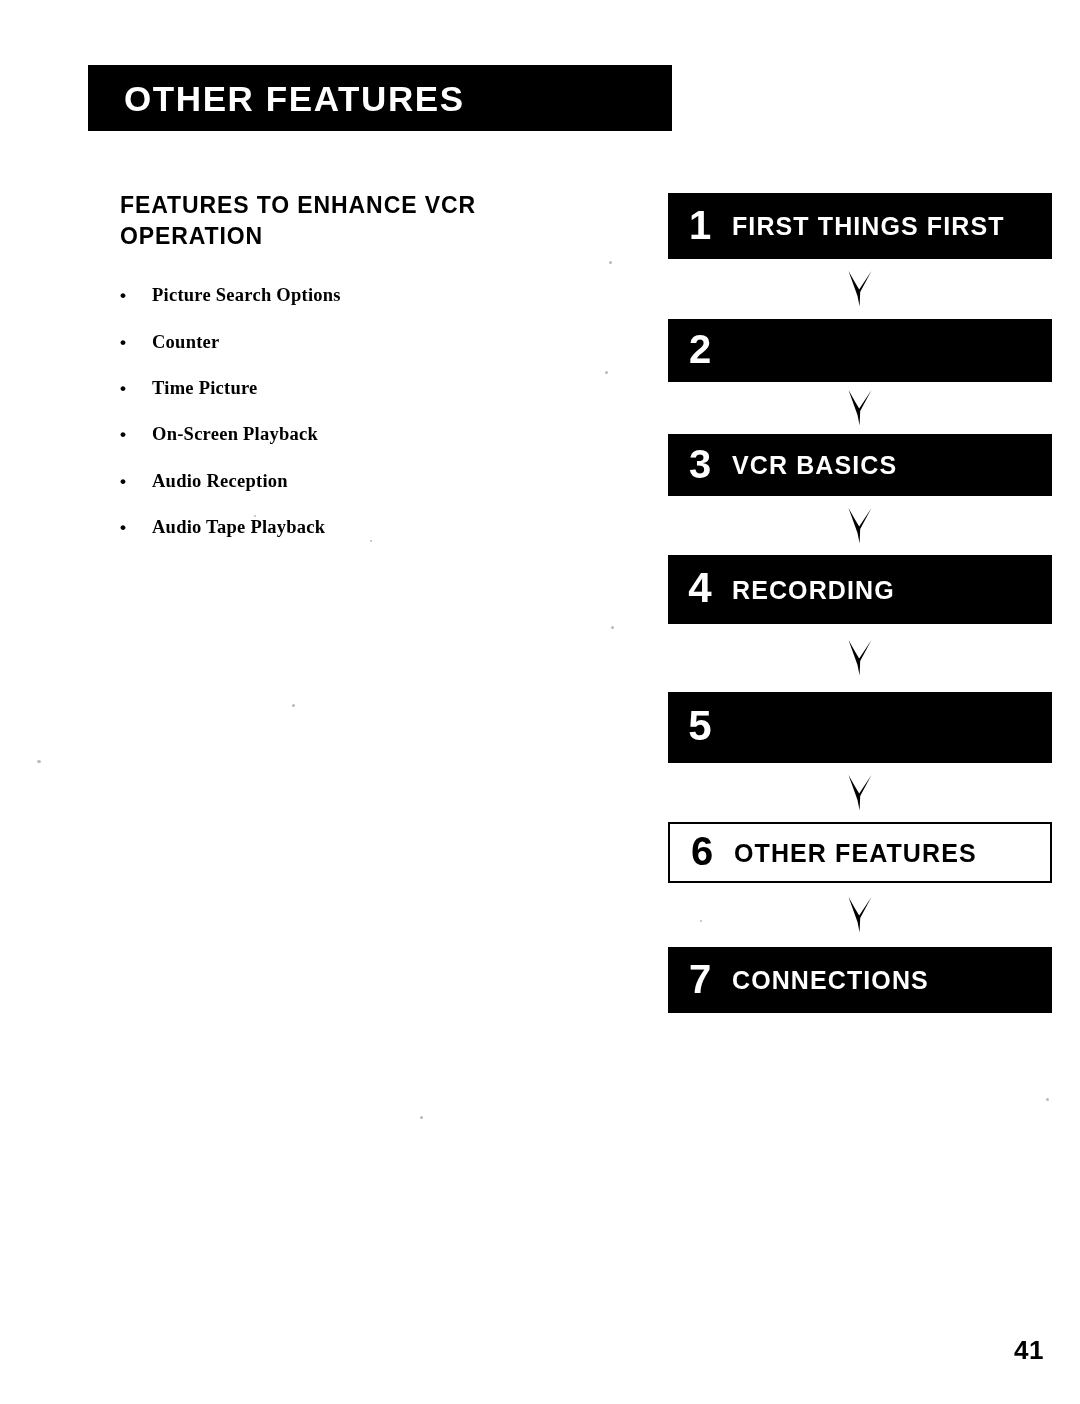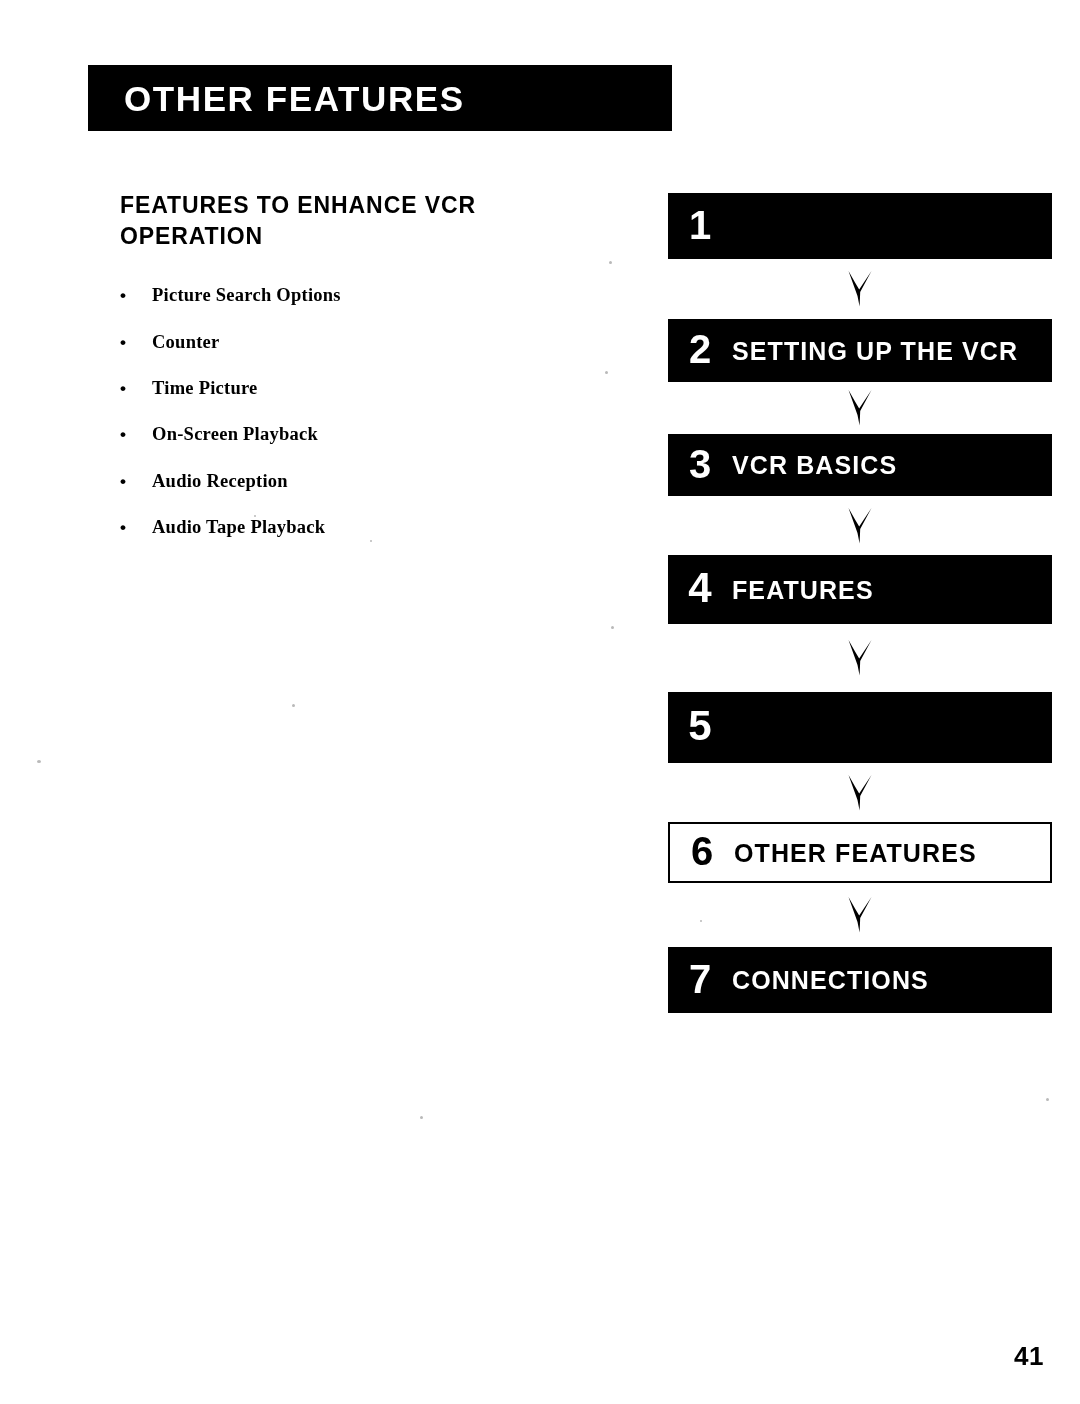--- a/index.html
+++ b/index.html
@@ -132,21 +132,21 @@
   .conn-4 { height: 68px; }
   .conn-5 { height: 59px; }
   .conn-6 { height: 64px; }
 
   .arrow-glyph { display: block; }
 
   
   .page-number {
     position: absolute;
     right: 36px;
-    bottom: 32px;
+    bottom: 38px;
     font-size: 26px;
     font-weight: bold;
     letter-spacing: 0.5px;
   }
 
   
   .speck {
     position: absolute;
     background: #b9b9b9;
     border-radius: 50%;
@@ -196,31 +196,31 @@
       <span class="feature-label">Audio Tape Playback</span>
     </li>
 
   </ul>
 </div>
 
 <div class="flow">
 
   <div class="flow-step step-1">
     <span class="flow-num">1</span>
+    <span class="flow-label">FIRST THINGS FIRST</span>
   </div>
 
   <div class="flow-connector conn-1">
     <svg class="arrow-glyph" width="26" height="38" viewBox="0 0 26 38">
       <path d="M1.5 1 L10.5 26 L12.6 36.5 L13.2 22 L24.5 1 L15.5 14.5 L12.2 19.5 L8.0 12.5 Z" fill="#000000"></path>
     </svg>
   </div>
 
   <div class="flow-step step-2">
     <span class="flow-num">2</span>
-    <span class="flow-label">SETTING UP THE VCR</span>
   </div>
 
   <div class="flow-connector conn-2">
     <svg class="arrow-glyph" width="26" height="38" viewBox="0 0 26 38">
       <path d="M1.5 1 L10.5 26 L12.6 36.5 L13.2 22 L24.5 1 L15.5 14.5 L12.2 19.5 L8.0 12.5 Z" fill="#000000"></path>
     </svg>
   </div>
 
   <div class="flow-step step-3">
     <span class="flow-num">3</span>
@@ -228,21 +228,21 @@
   </div>
 
   <div class="flow-connector conn-3">
     <svg class="arrow-glyph" width="26" height="38" viewBox="0 0 26 38">
       <path d="M1.5 1 L10.5 26 L12.6 36.5 L13.2 22 L24.5 1 L15.5 14.5 L12.2 19.5 L8.0 12.5 Z" fill="#000000"></path>
     </svg>
   </div>
 
   <div class="flow-step step-4">
     <span class="flow-num">4</span>
-    <span class="flow-label">FEATURES</span>
+    <span class="flow-label">RECORDING</span>
   </div>
 
   <div class="flow-connector conn-4">
     <svg class="arrow-glyph" width="26" height="38" viewBox="0 0 26 38">
       <path d="M1.5 1 L10.5 26 L12.6 36.5 L13.2 22 L24.5 1 L15.5 14.5 L12.2 19.5 L8.0 12.5 Z" fill="#000000"></path>
     </svg>
   </div>
 
   <div class="flow-step step-5">
     <span class="flow-num">5</span>

